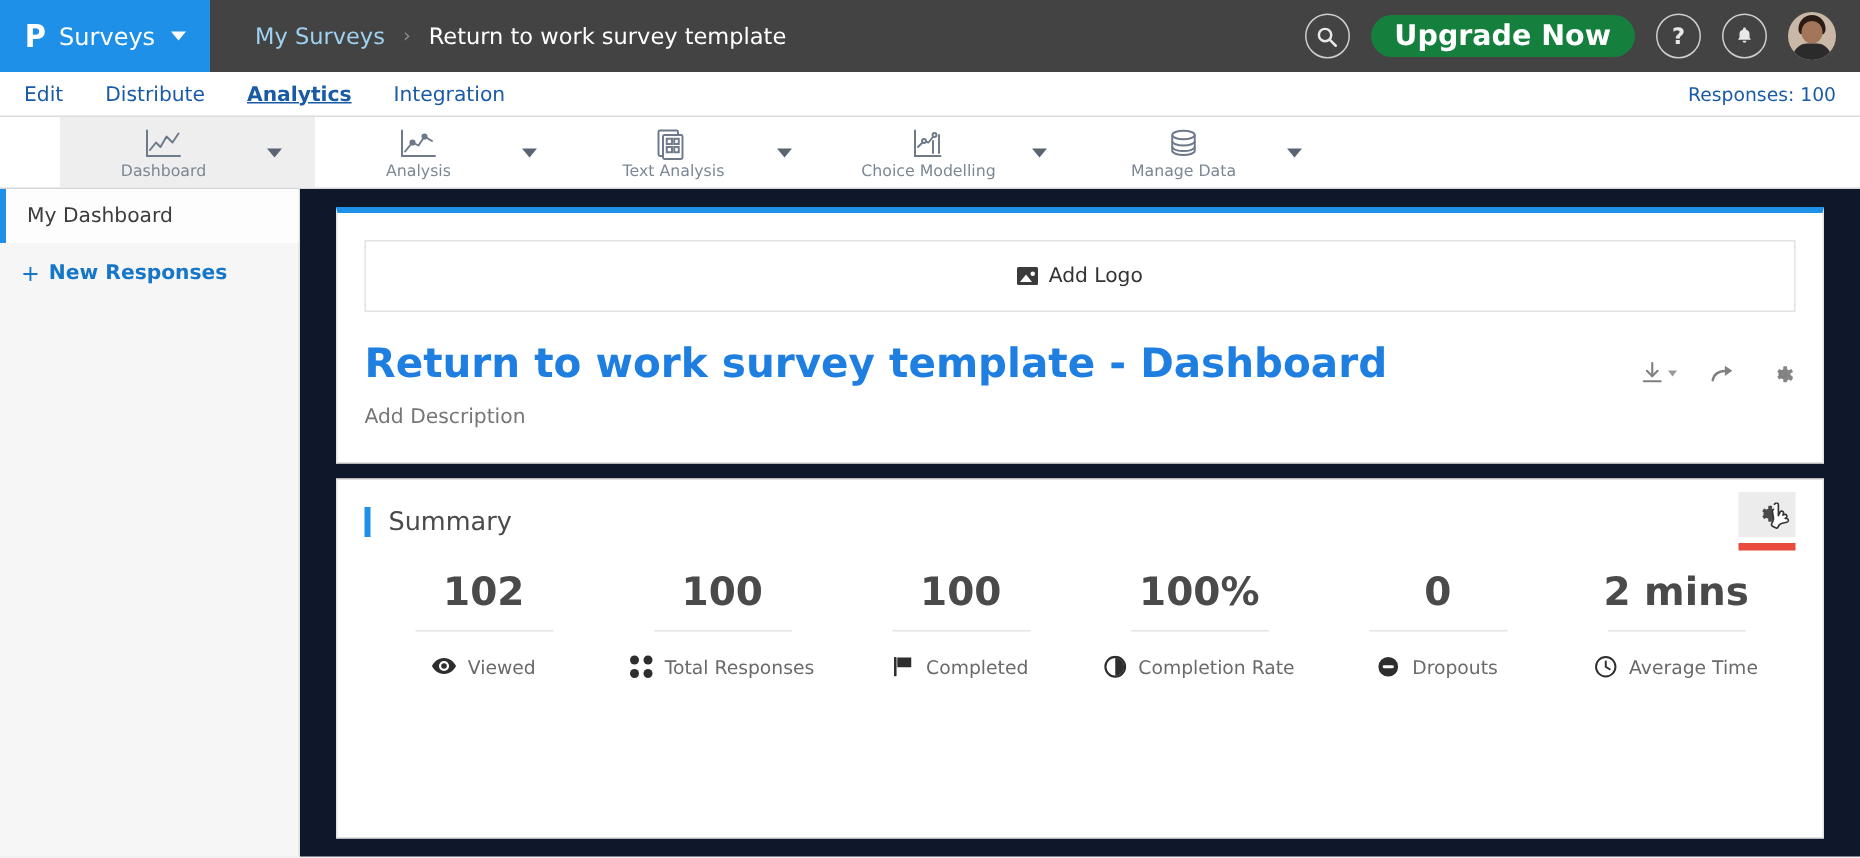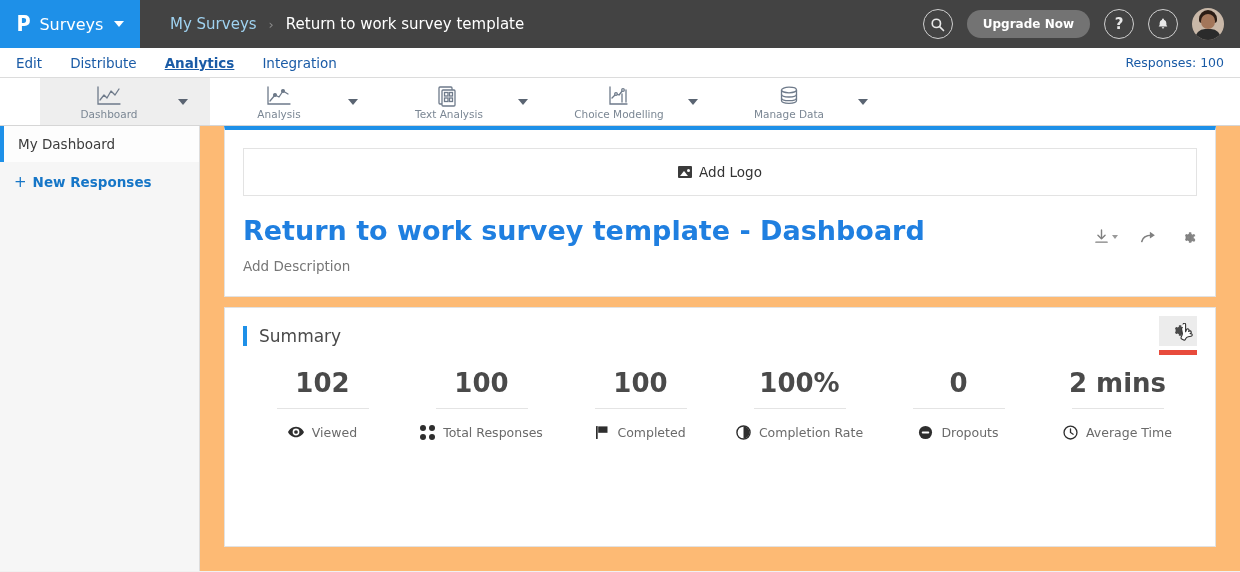--- a/index.html
+++ b/index.html
@@ -49,25 +49,25 @@
     display: flex; align-items: center; gap: 14px;
     padding-right: 16px;
   }
   .circ-btn {
     width: 30px; height: 30px; border-radius: 50%;
     border: 1.6px solid #cfcfcf;
     display: flex; align-items: center; justify-content: center;
     color: #e8e8e8;
   }
   .upgrade-btn {
-    background: #737373; color: #fff;
+    background: #15803d; color: #fff;
     border-radius: 16px; height: 28px;
     padding: 0 16px;
     display: flex; align-items: center;
-    font-size: 12px; font-weight: bold;
+    font-size: 19px; font-weight: bold;
     white-space: nowrap;
   }
   .avatar {
     width: 32px; height: 32px; border-radius: 50%;
     overflow: hidden; background: #c9b8a8; position: relative;
   }
   .avatar .av-hair {
     position: absolute; left: 7px; top: 2px;
     width: 18px; height: 13px; border-radius: 9px 9px 3px 3px;
     background: #2a1c14;
@@ -142,22 +142,22 @@
     background: #fdfdfd;
   }
   .side-new {
     height: 40px; display: flex; align-items: center; gap: 6px;
     padding-left: 14px;
     font-size: 13.5px; color: #1676c7; font-weight: bold;
   }
   .plus-ic { font-size: 15px; font-weight: normal; color: #1676c7; }
 
   .content {
-    flex: 1 1 auto; background: #fdba74;
-    padding: 0 24px 0 24px;
+    flex: 1 1 auto; background: #0f172a;
+    padding: 12px 24px 0 24px;
     overflow: hidden;
   }
 
   .card {
     background: #fff;
     border: 1px solid #e2e2e2;
   }
   .card-head { border-top: 4px solid #1e90e8; padding: 18px 18px 22px 18px; }
 
   .logo-box {

